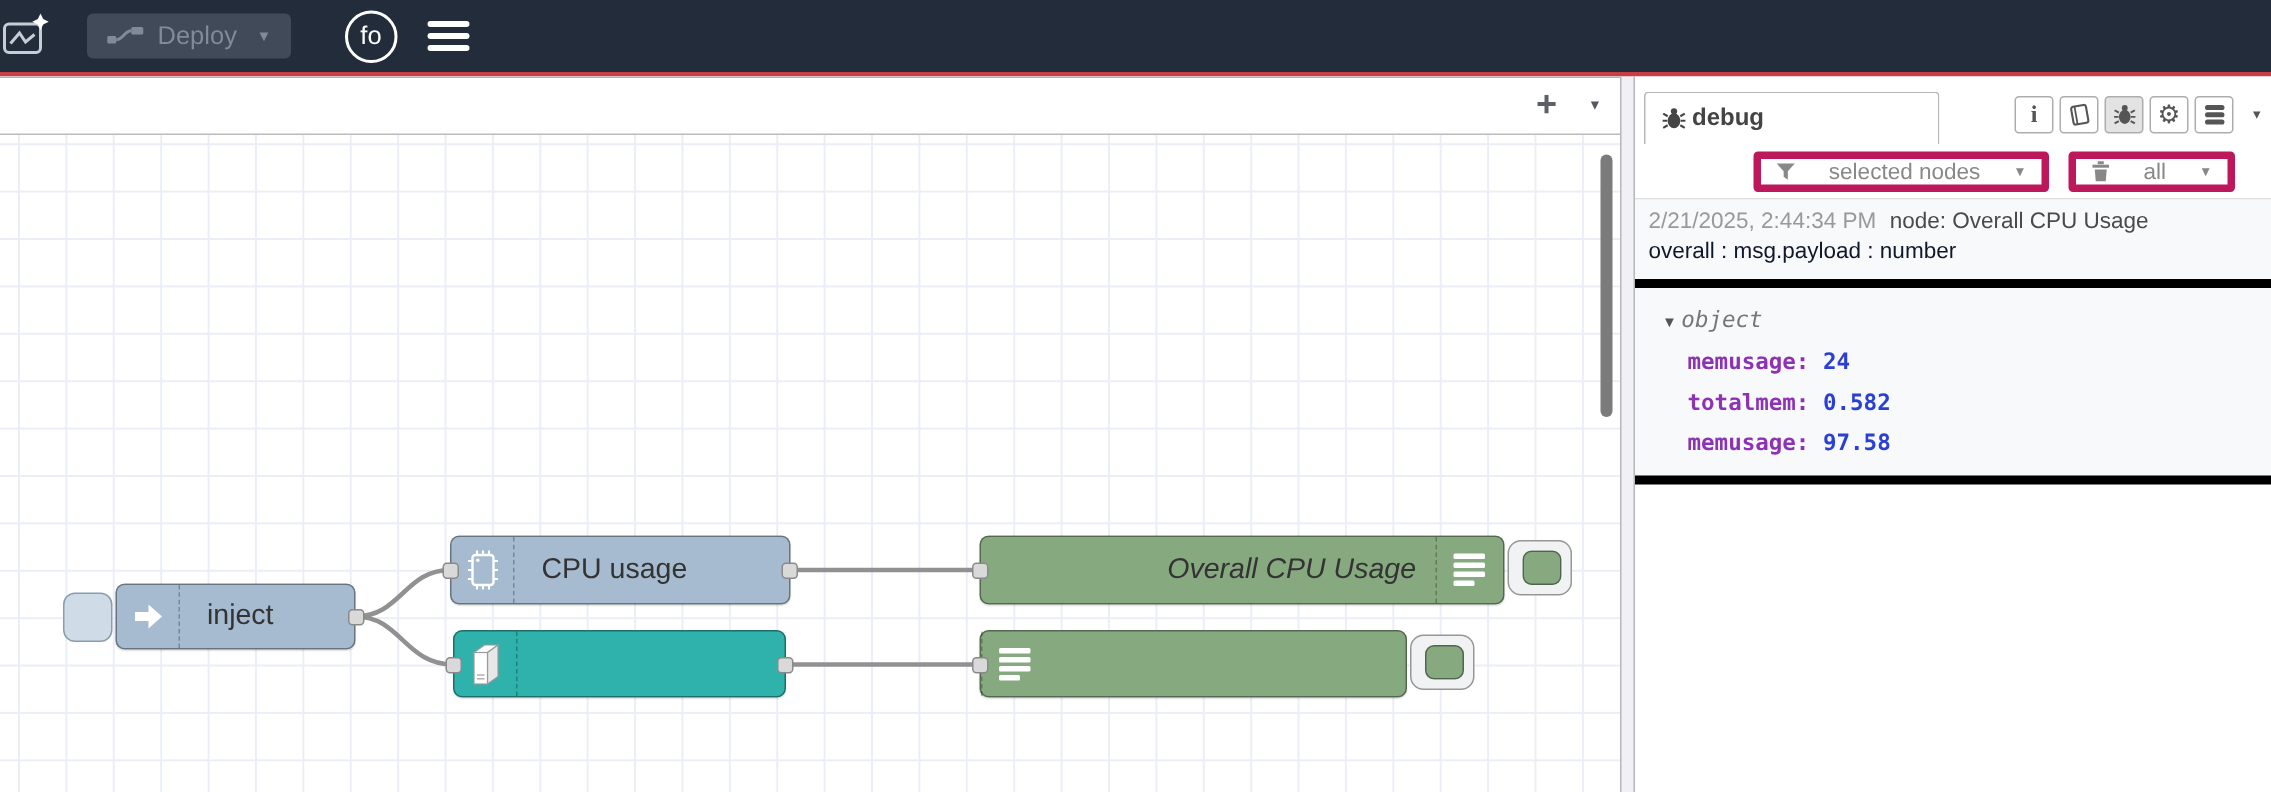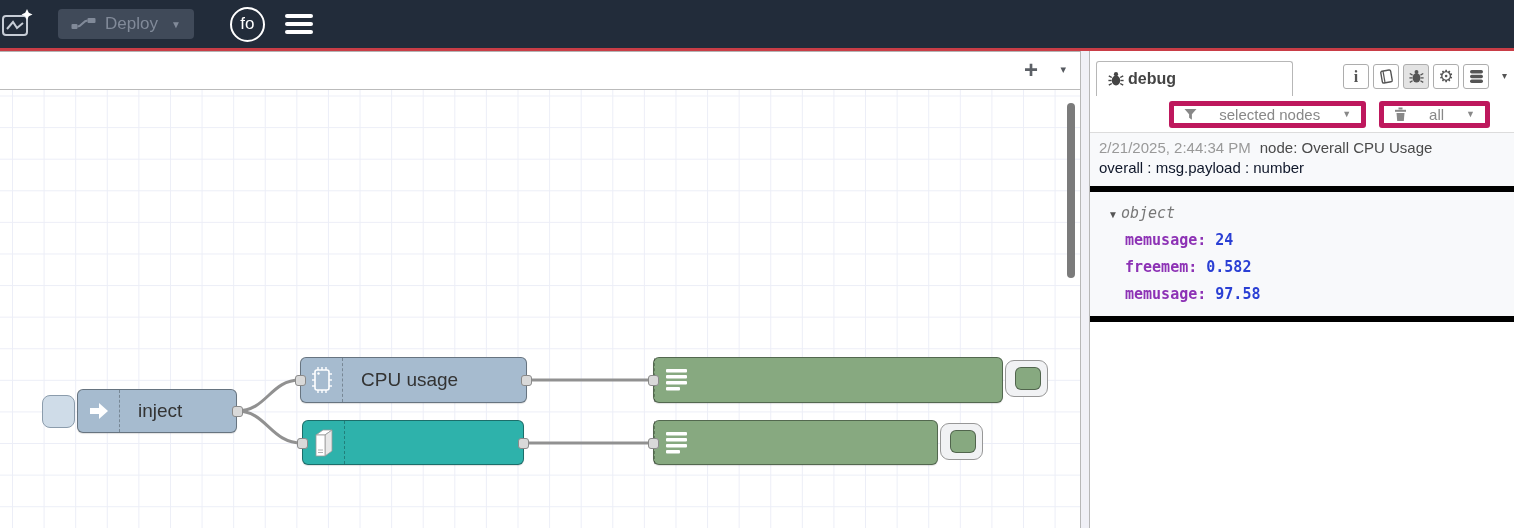--- a/index.html
+++ b/index.html
@@ -183,20 +183,21 @@
         <line x1="9" y1="24" x2="14" y2="24" stroke="#b0b0b0" stroke-width="1"></line>
         <line x1="9" y1="26.5" x2="14" y2="26.5" stroke="#b0b0b0" stroke-width="1"></line>
       </svg>
     </div>
   </div>
 
   <div class="toggle" style="left:1005px; top:270px;">
     <div class="inner"></div>
   </div>
   <div class="node n-green" style="left:653px; top:267px; width:350px; height:46px;">
+    <div class="nlabel right">Overall CPU Usage</div>
     <div class="icon-sec right">
       <svg width="24" height="26" viewBox="0 0 24 26">
         <g fill="#fff">
             <rect x="1" y="2" width="21" height="3.6" rx="1"></rect>
             <rect x="1" y="8" width="21" height="3.6" rx="1"></rect>
         <rect x="1" y="14" width="21" height="3.6" rx="1"></rect>
             <rect x="1" y="20" width="14" height="3.6" rx="1"></rect>
           </g>
       </svg>
     </div>
@@ -315,21 +316,21 @@
 
     <div class="msg">
       <div class="obj-row">
         <span class="tri">▼</span><span class="ol">object</span>
       </div>
       <div class="entry">
         <span class="k">memusage:</span>
         <span class="v">24</span>
       </div>
       <div class="entry">
-        <span class="k">freemem:</span>
+        <span class="k">totalmem:</span>
         <span class="v">0.582</span>
       </div>
       <div class="entry">
         <span class="k">memusage:</span>
         <span class="v">97.58</span>
       </div>
     </div>
   </div>
 </div>
 

